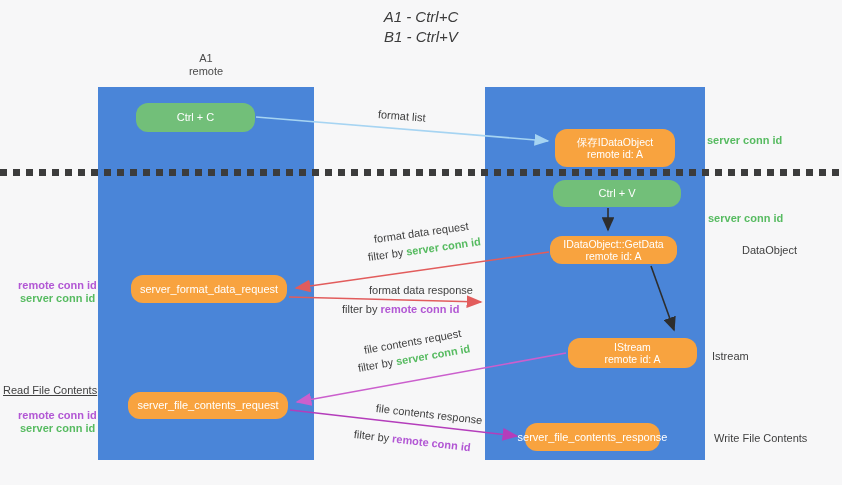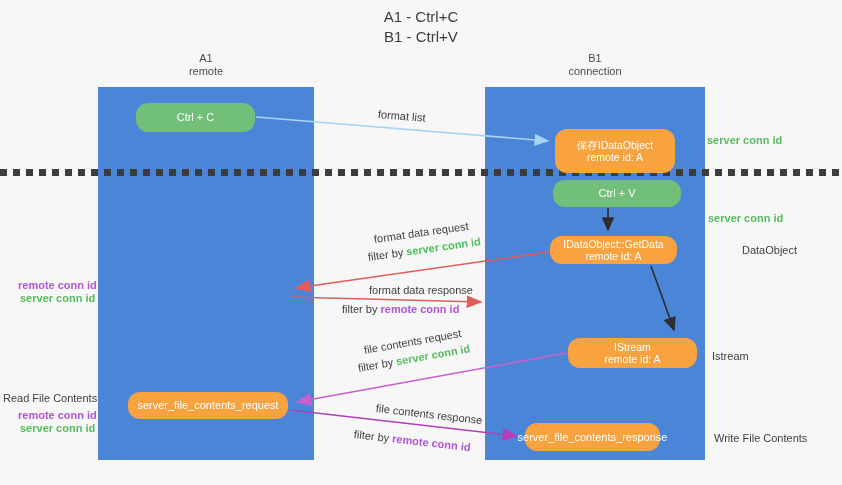--- a/index.html
+++ b/index.html
@@ -2,37 +2,37 @@
 <html><head>
 <meta charset="utf-8">
 <style>
   html,body{margin:0;padding:0;background:#f7f7f8;}
   .canvas{
     position:relative;width:842px;height:485px;background:#f7f7f8;
     font-family:"Liberation Sans", sans-serif;overflow:hidden;
     -webkit-font-smoothing:antialiased;
   }
   .title{position:absolute;top:7px;left:0;width:100%;text-align:center;
-    font-size:15px;line-height:20px;color:#3c3c3c;}
+    font-size:15px;line-height:20px;color:#3c3c3c;font-style:italic;}
   .lane-header{position:absolute;text-align:center;font-size:11px;line-height:13px;color:#4b4b4b;}
   .lane-header.left{left:98px;width:216px;top:52px;}
   .lane-header.right{left:485px;width:220px;top:52px;}
   .lane{position:absolute;top:87px;height:373px;background:#4a85d8;}
   .lane.left{left:98px;width:216px;}
   .lane.right{left:485px;width:220px;}
   .dashes{position:absolute;left:0;top:169px;width:842px;height:7px;
     background:repeating-linear-gradient(90deg,#3c3c3c 0 7px,transparent 7px 13px);}
   .arrows{position:absolute;left:0;top:0;width:842px;height:485px;pointer-events:none;}
   .node{position:absolute;display:flex;flex-direction:column;align-items:center;justify-content:center;
     color:#ffffff;font-size:11px;line-height:13px;text-align:center;white-space:nowrap;border-radius:12px;}
   .node.small{font-size:10.5px;line-height:12px;}
   .green-box{background:#72bf79;}
   .orange-box{background:#f8a33f;}
   #ctrl-c{left:136px;top:103px;width:119px;height:29px;}
-  #save-obj{left:555px;top:129px;width:120px;height:44px;}
+  #save-obj{left:555px;top:129px;width:120px;height:38px;}
   #ctrl-v{left:553px;top:180px;width:128px;height:27px;}
   #getdata{left:550px;top:236px;width:127px;height:28px;align-items:center;}
   #format-req{left:131px;top:275px;width:156px;height:28px;}
   #format-res{left:489px;top:288px;width:156px;height:28px;}
   #istream-box{left:568px;top:338px;width:129px;height:30px;}
   #file-req{left:128px;top:392px;width:160px;height:27px;}
   #file-res{left:525px;top:423px;width:135px;height:28px;}
   .lbl{position:absolute;font-size:11px;color:#3f3f3f;white-space:nowrap;transform-origin:0 50%;}
   .lbl .green,.lbl.green{color:#57bb61;font-weight:bold;}
   .lbl .purple,.lbl.purple{color:#b257d4;font-weight:bold;}
@@ -40,21 +40,21 @@
   #lbl-fmt-req{left:374px;top:233px;transform:rotate(-8deg);}
   #lbl-fmt-req-filter{left:368px;top:251px;transform:rotate(-8deg);}
   #lbl-fmt-res{left:369px;top:284px;}
   #lbl-fmt-res-filter{left:342px;top:303px;}
   #lbl-file-req{left:364px;top:344px;transform:rotate(-10deg);}
   #lbl-file-req-filter{left:358px;top:362px;transform:rotate(-10deg);}
   #lbl-file-res{left:376px;top:402px;transform:rotate(6.5deg);}
   #lbl-file-res-filter{left:354px;top:428px;transform:rotate(6.5deg);}
   #lbl-left-fmt-remote{left:18px;top:279px;}
   #lbl-left-fmt-server{left:20px;top:292px;}
-  #lbl-read-file{left:3px;top:392px;}
+  #lbl-read-file{left:3px;top:384px;text-decoration:underline;}
   #lbl-left-file-remote{left:18px;top:409px;}
   #lbl-left-file-server{left:20px;top:422px;}
   #lbl-right-server-1{left:707px;top:134px;}
   #lbl-right-server-2{left:708px;top:212px;}
   #lbl-dataobject{left:712px;top:244px;margin-left:30px;}
   #lbl-istream{left:712px;top:350px;}
   #lbl-write-file{left:714px;top:432px;}
 </style>
 </head>
 <body>
@@ -62,24 +62,20 @@
 <div class="canvas">
 
   <div class="title">
     <div>A1 - Ctrl+C</div>
     <div>B1 - Ctrl+V</div>
   </div>
 
   <div class="lane-header left">
     <div>A1</div>
     <div>remote</div>
-  </div>
-  <div class="lane-header right">
-    <div>B1</div>
-    <div>connection</div>
   </div>
 
   <div class="lane left"></div>
   <div class="lane right"></div>
 
   <div class="dashes"></div>
 
   <svg class="arrows" viewBox="0 0 842 485">
     <defs>
       <marker id="m-blue" markerWidth="10" markerHeight="8" refX="9" refY="4" orient="auto">
@@ -118,20 +114,23 @@
 
   <div class="node green-box" id="ctrl-v">
     <span>Ctrl + V</span>
   </div>
 
   <div class="node orange-box small" id="getdata">
     <span>IDataObject::GetData</span>
     <span>remote id: A</span>
   </div>
 
+  <div class="node orange-box" id="format-req">
+    <span>server_format_data_request</span>
+  </div>
 
 
   <div class="node orange-box small" id="istream-box">
     <span>IStream</span>
     <span>remote id: A</span>
   </div>
 
   <div class="node orange-box" id="file-req">
     <span>server_file_contents_request</span>
   </div>

